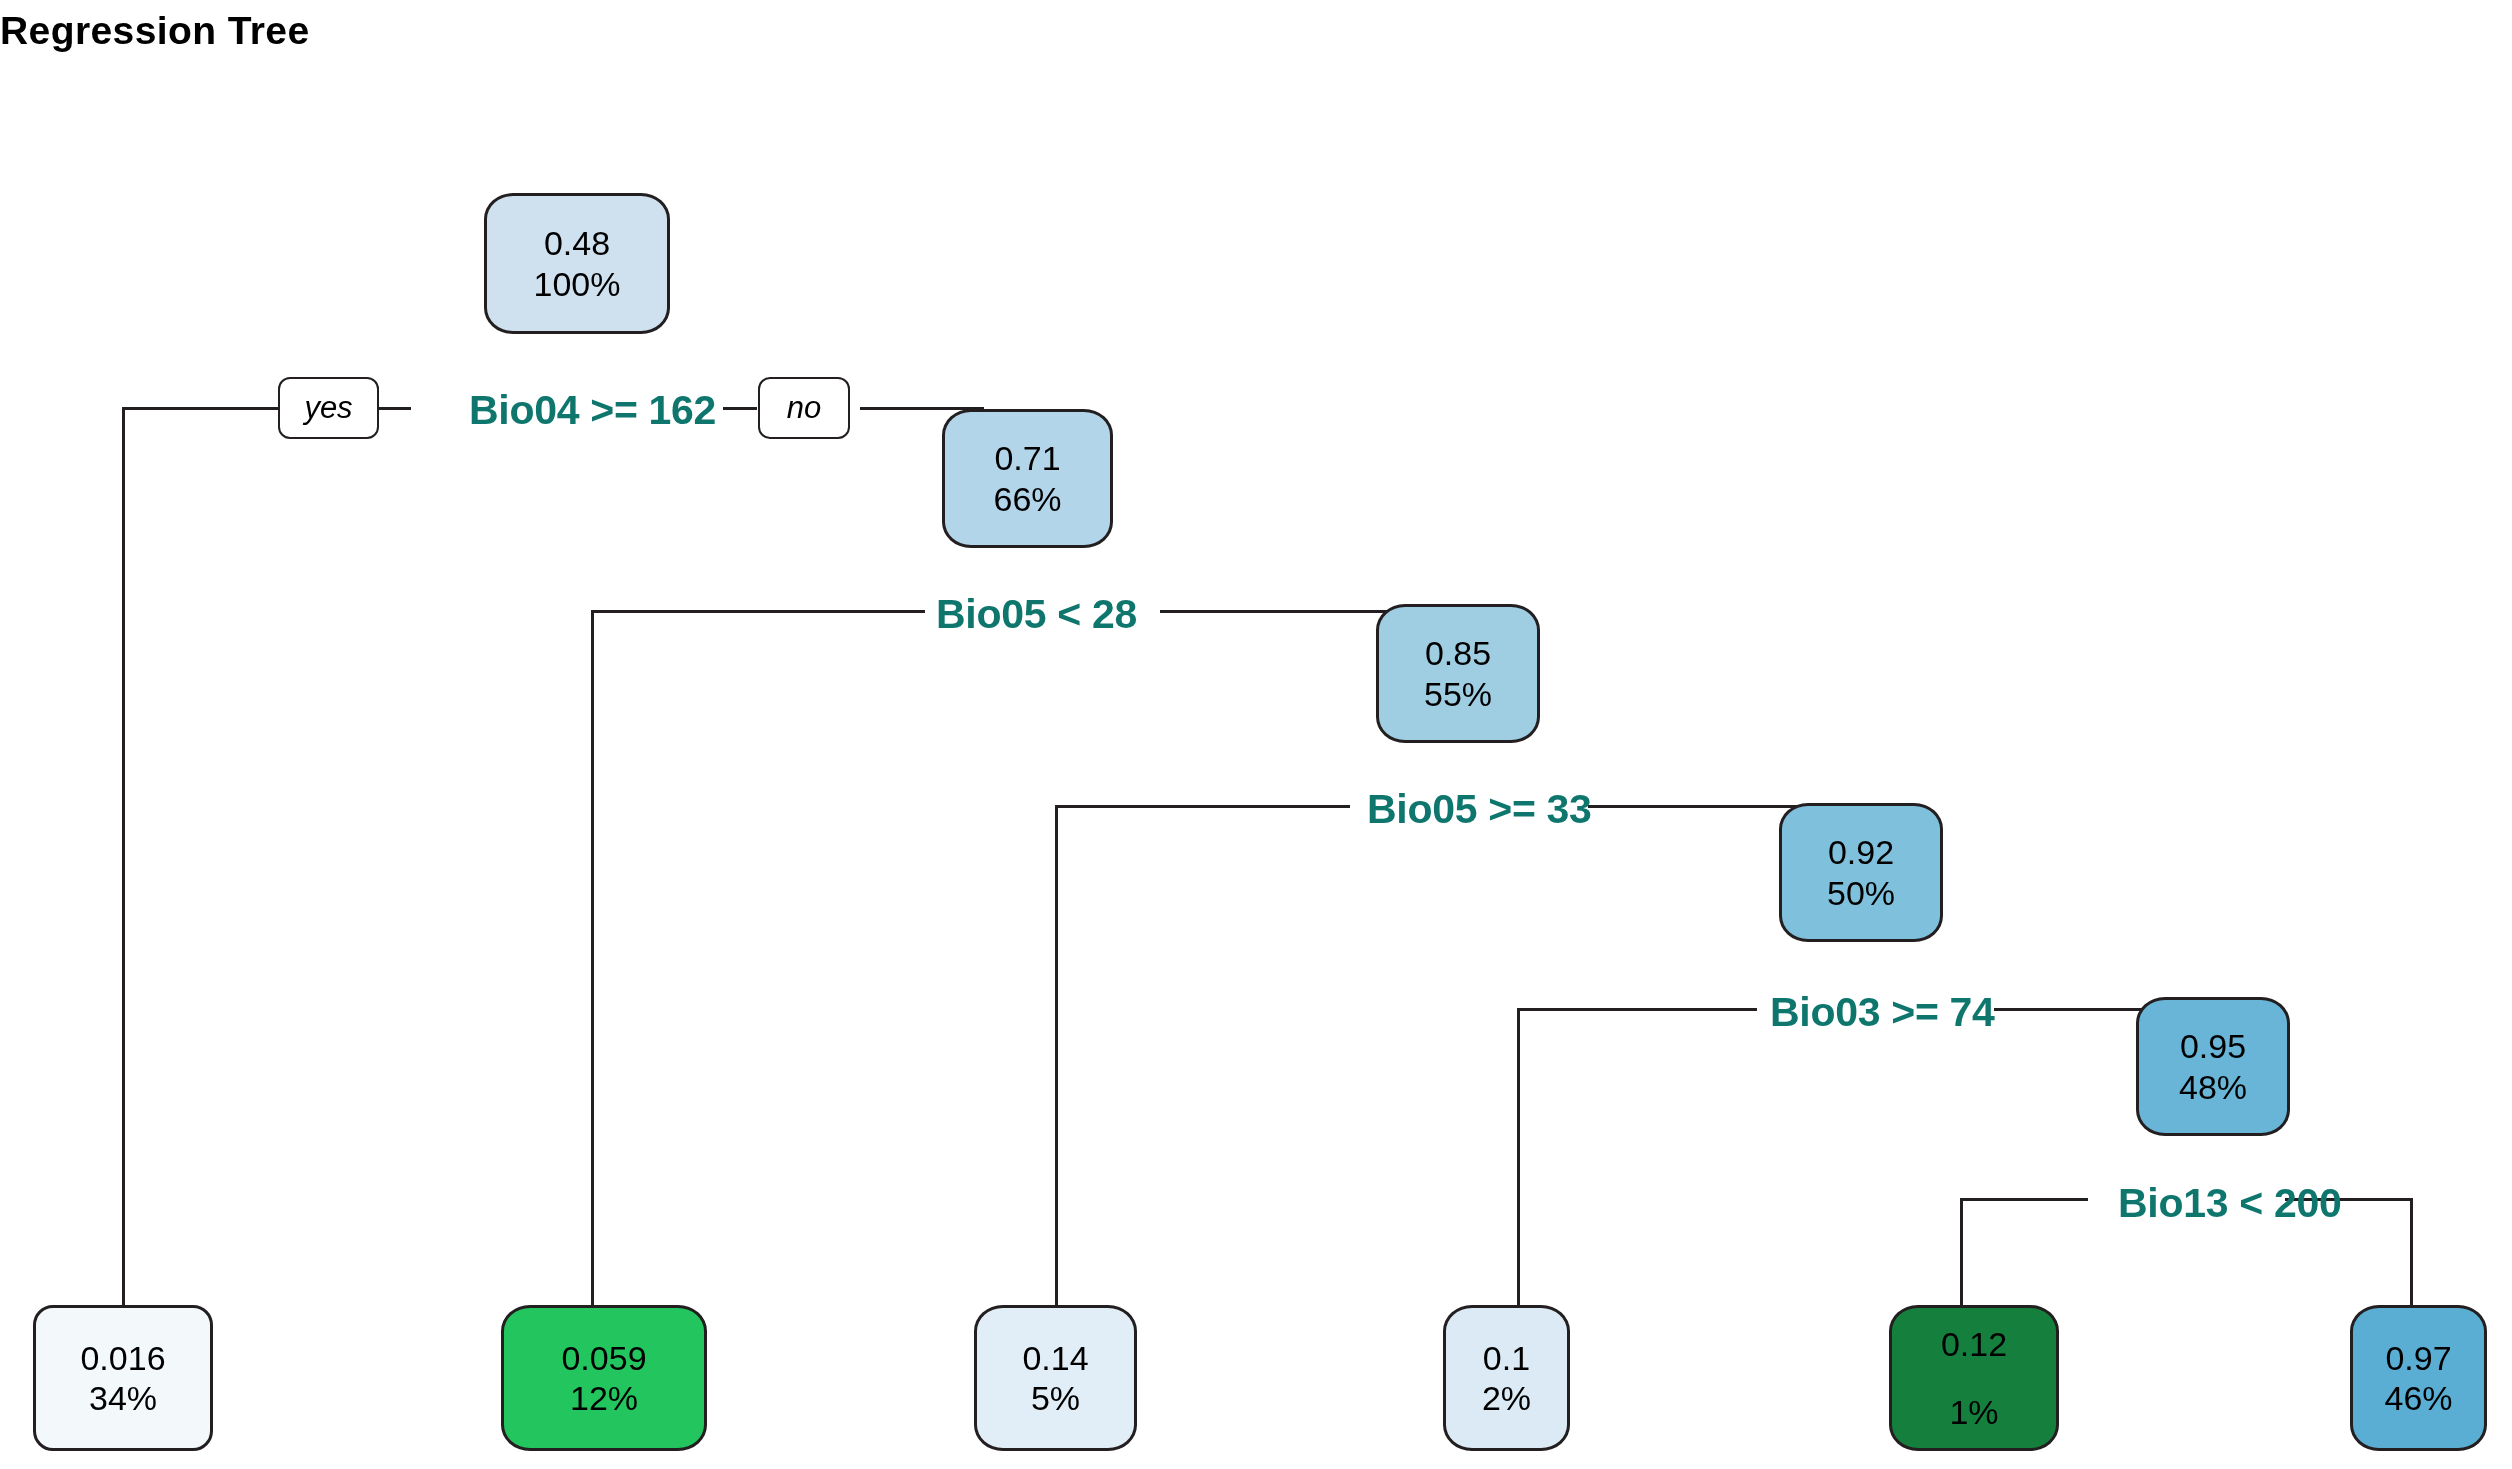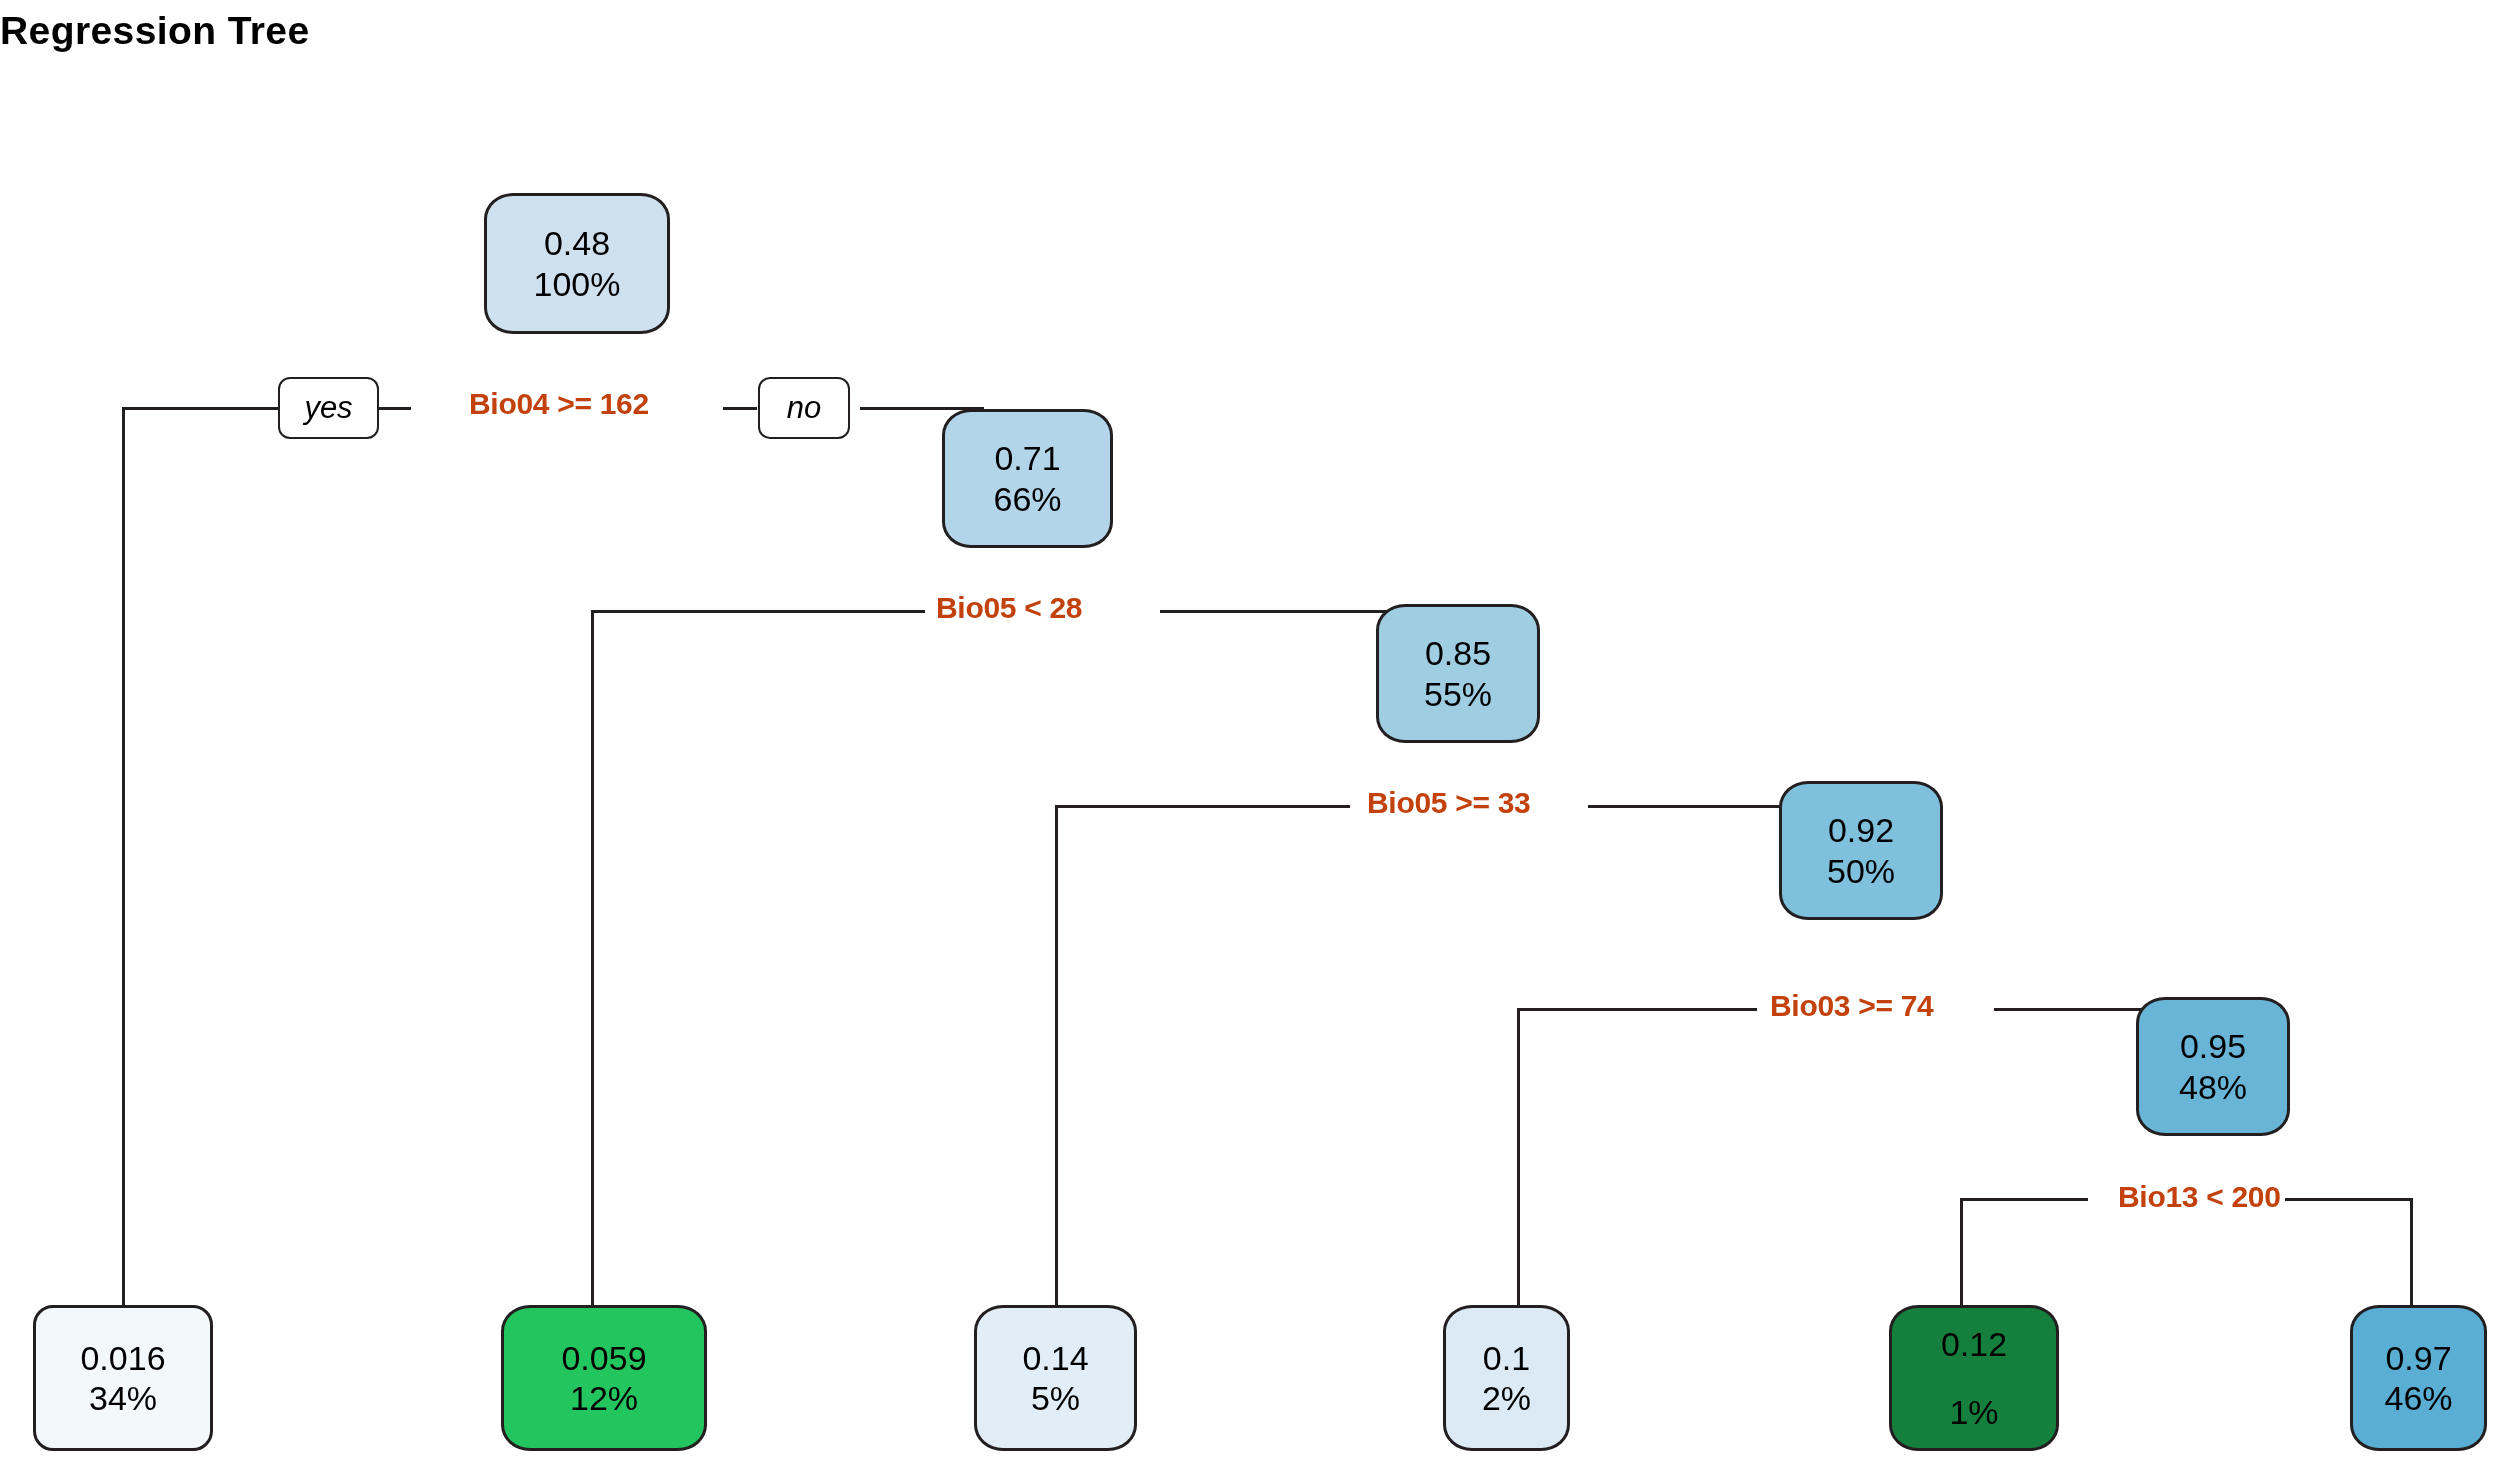--- a/index.html
+++ b/index.html
@@ -40,23 +40,23 @@
     justify-content: center;
     color: #000000;
     font-size: 34px;
     line-height: 1.18;
     font-family: "Liberation Sans", sans-serif;
   }
   .node .v1, .node .v2 { display: block; }
   
   .split-label {
     position: absolute;
-    font-size: 30px;
+    font-size: 41px;
     font-weight: bold;
-    color: #c2410c;
+    color: #0f766e;
     white-space: nowrap;
     letter-spacing: -0.3px;
   }
   
   .yn {
     position: absolute;
     box-sizing: border-box;
     border: 2.6px solid #231f20;
     border-radius: 12px;
     background: #ffffff;
@@ -135,21 +135,21 @@
   <div class="node" style="left:942px; top:409px; width:171px; height:139px; background:#b3d5e9;">
     <span class="v1">0.71</span>
     <span class="v2">66%</span>
   </div>
 
   <div class="node" style="left:1376px; top:604px; width:164px; height:139px; background:#9fcde2;">
     <span class="v1">0.85</span>
     <span class="v2">55%</span>
   </div>
 
-  <div class="node" style="left:1779px; top:781px; width:164px; height:139px; background:#7fc0dc;">
+  <div class="node" style="left:1779px; top:803px; width:164px; height:139px; background:#7fc0dc;">
     <span class="v1">0.92</span>
     <span class="v2">50%</span>
   </div>
 
   <div class="node" style="left:2136px; top:997px; width:154px; height:139px; background:#69b5d8;">
     <span class="v1">0.95</span>
     <span class="v2">48%</span>
   </div>
 
   <div class="node" style="left:33px; top:1305px; width:180px; height:146px; background:#f3f8fb;border-radius:20px;">

